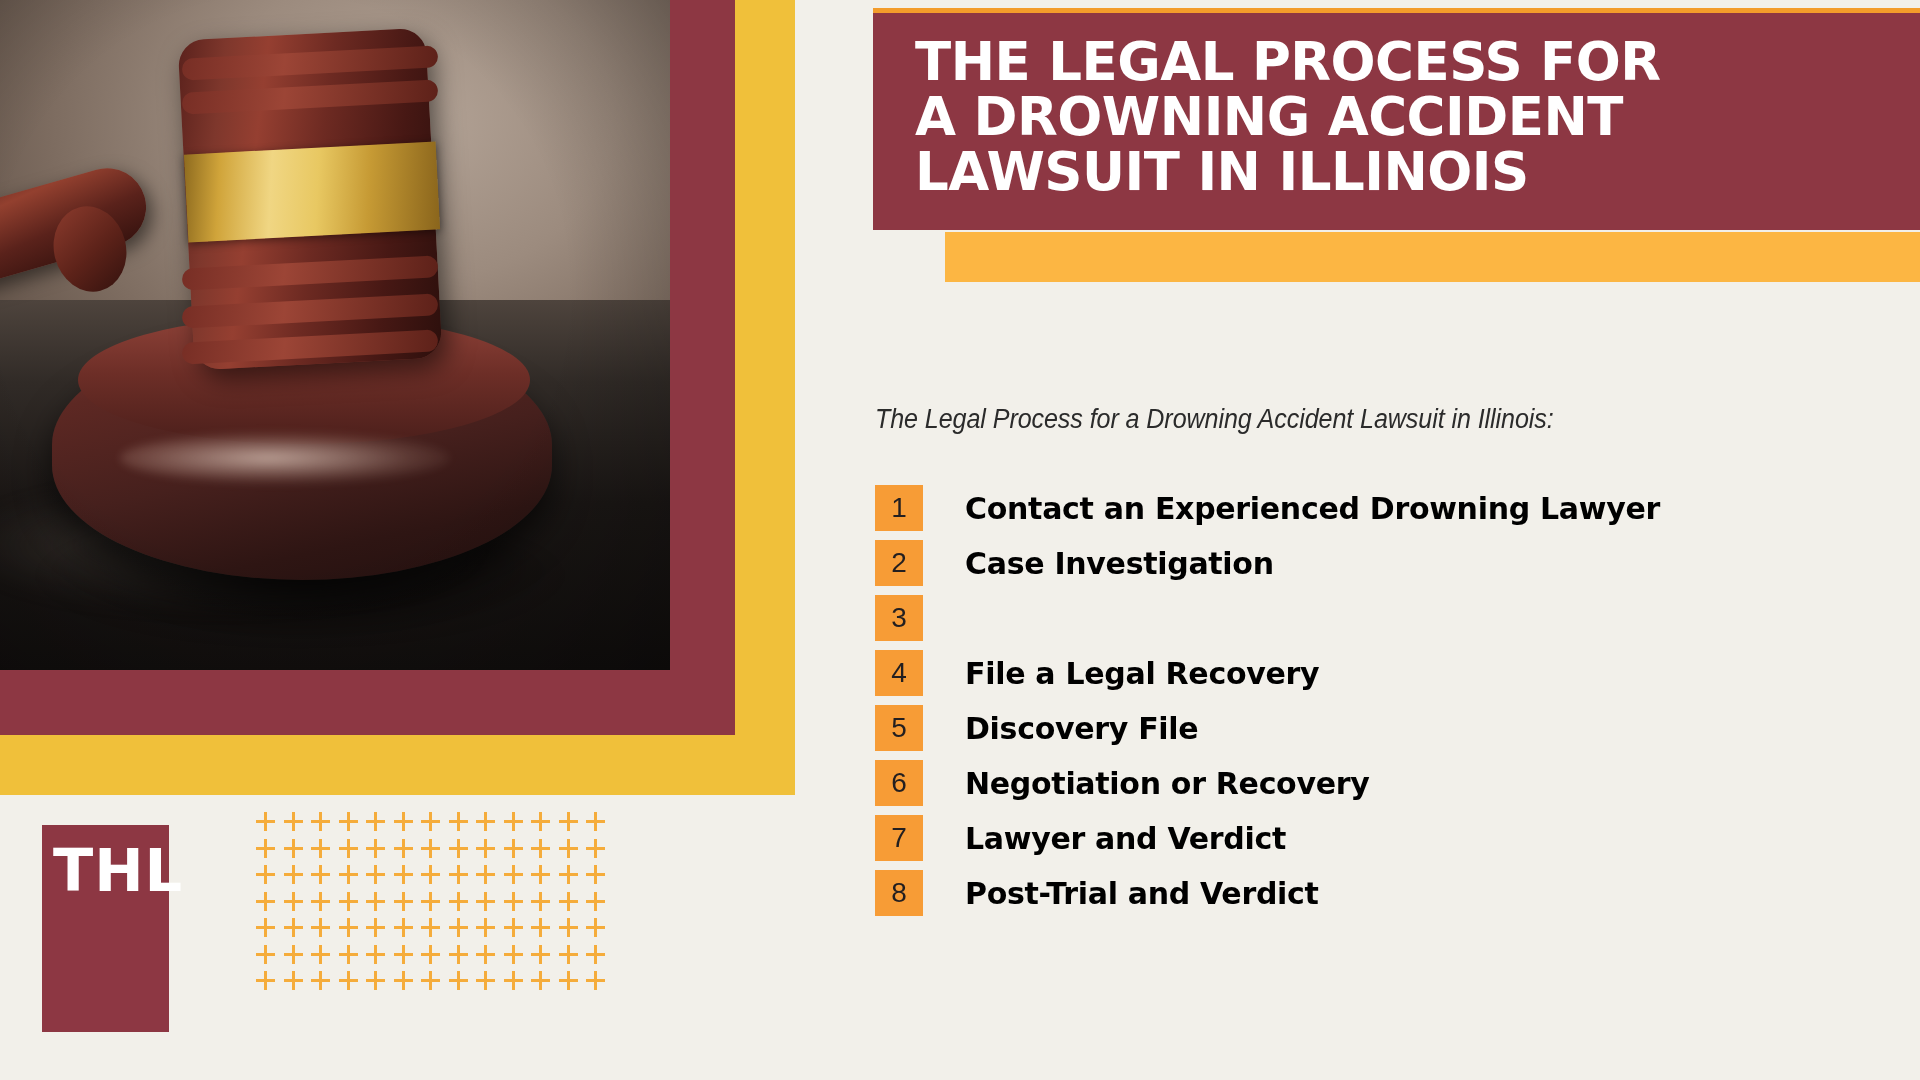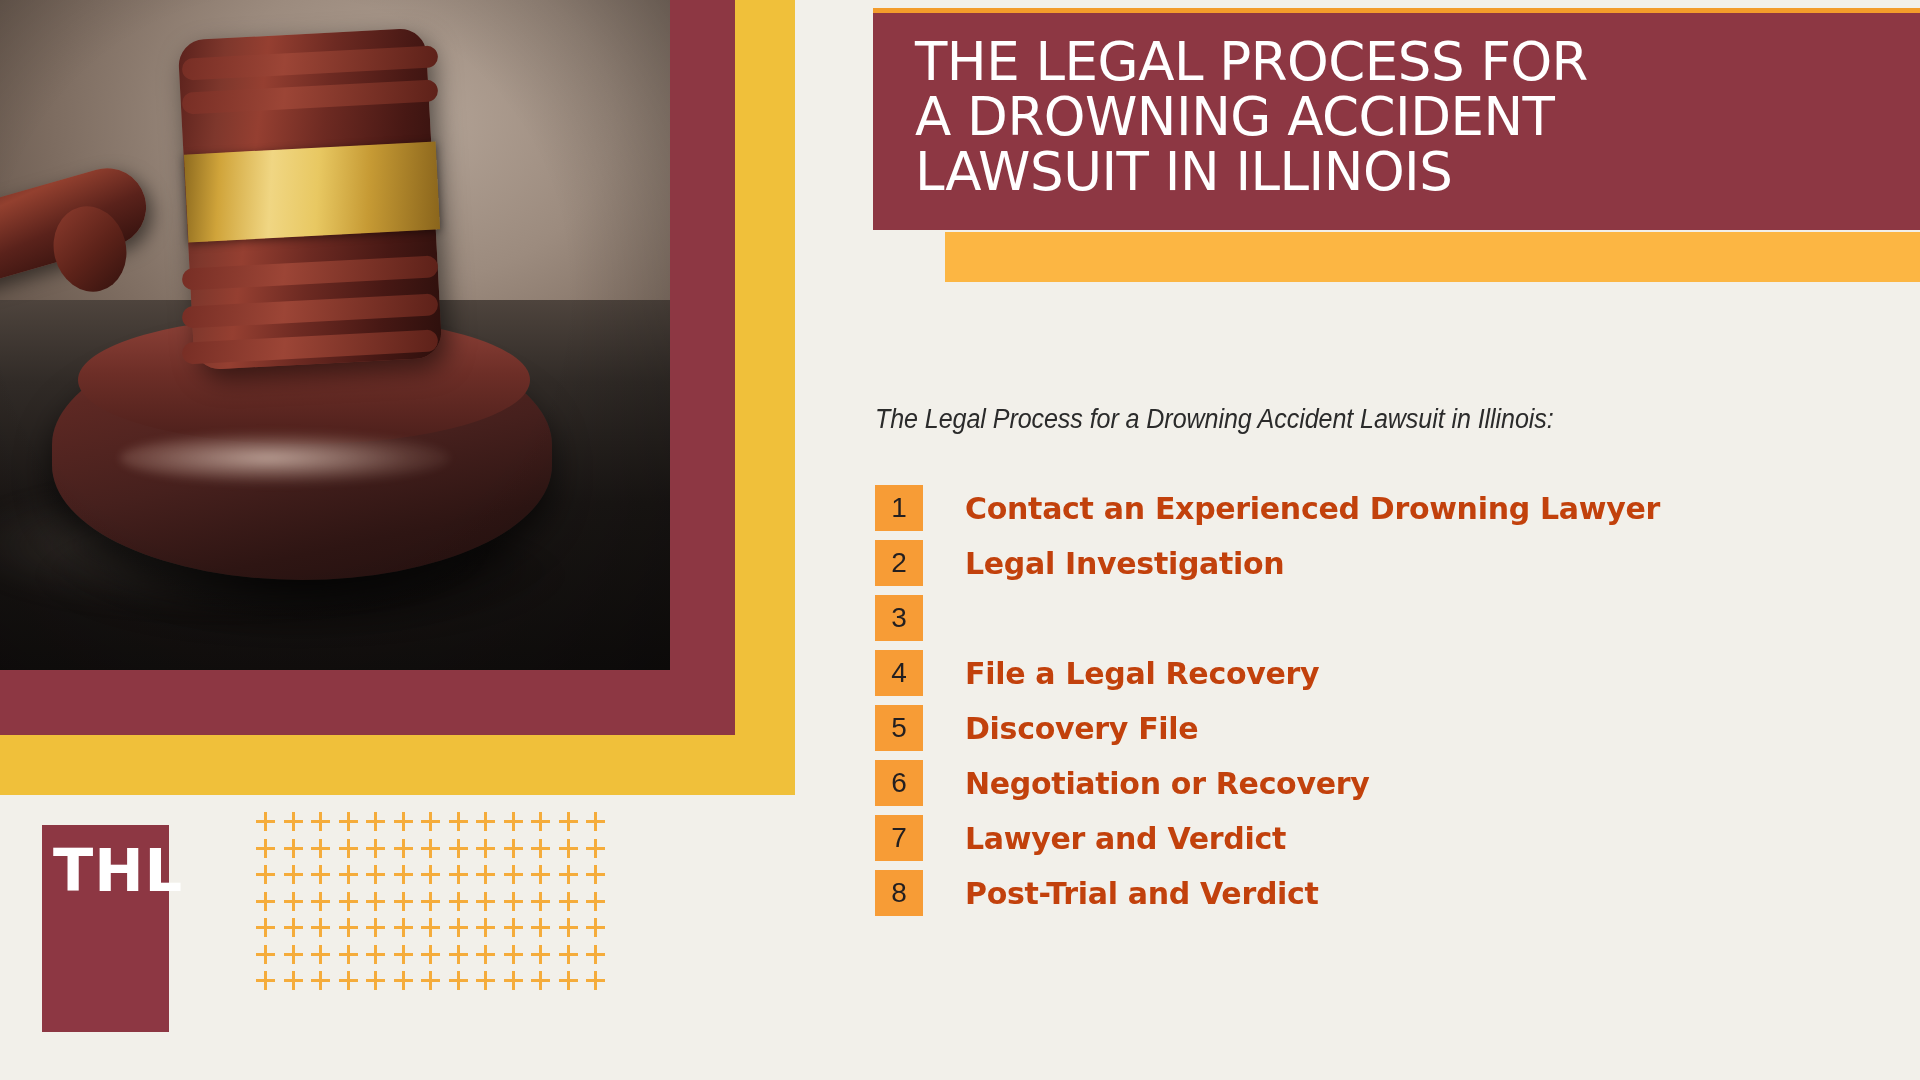--- a/index.html
+++ b/index.html
@@ -145,21 +145,21 @@
   
   #title-block{
     position:absolute; left:873px; top:8px; width:1047px; height:222px;
     background:#8d3743;
     border-top:5px solid #f39c2b;
   }
   #title-text{
     position:absolute; left:42px; top:22px; right:20px;
     color:#ffffff;
     font-family:"DejaVu Sans", sans-serif;
-    font-weight:normal;
+    font-weight:bold;
     font-size:53px;
     line-height:1.035;
     letter-spacing:-0.5px;
     text-transform:uppercase;
     white-space:pre-line;
   }
   #accent-bar{
     position:absolute; left:945px; top:232px; width:975px; height:50px;
     background:#fcb643;
   }
@@ -195,21 +195,21 @@
     display:flex;
     align-items:center;
     justify-content:center;
     line-height:1;
   }
   .step-label{
     margin-left:42px;
     font-family:"DejaVu Sans", sans-serif;
     font-weight:bold;
     font-size:30px;
-    color:#c2410c;
+    color:#000000;
     letter-spacing:-0.3px;
     white-space:nowrap;
   }
 </style>
 </head>
 <body>
 
 <div id="left-composition">
   <div id="yellow-frame"></div>
   <div id="maroon-frame"></div>
@@ -355,21 +355,21 @@
 
 <div id="subtitle">The Legal Process for a Drowning Accident Lawsuit in Illinois:</div>
 
 <div id="steps-list">
   <div class="step-row">
     <div class="step-num">1</div>
     <div class="step-label">Contact an Experienced Drowning Lawyer</div>
   </div>
   <div class="step-row">
     <div class="step-num">2</div>
-    <div class="step-label">Legal Investigation</div>
+    <div class="step-label">Case Investigation</div>
   </div>
   <div class="step-row">
     <div class="step-num">3</div>
   </div>
   <div class="step-row">
     <div class="step-num">4</div>
     <div class="step-label">File a Legal Recovery</div>
   </div>
   <div class="step-row">
     <div class="step-num">5</div>

